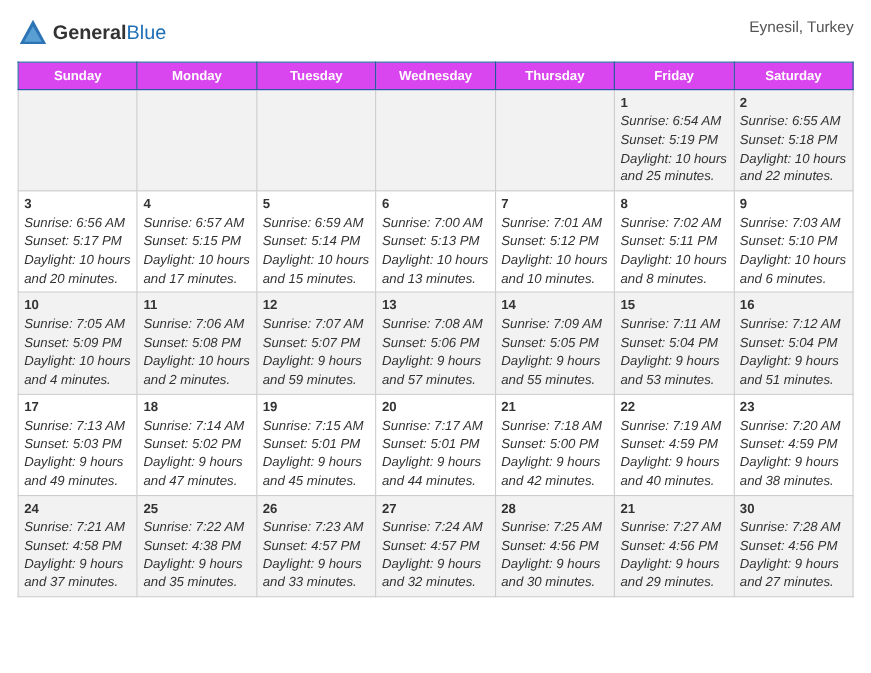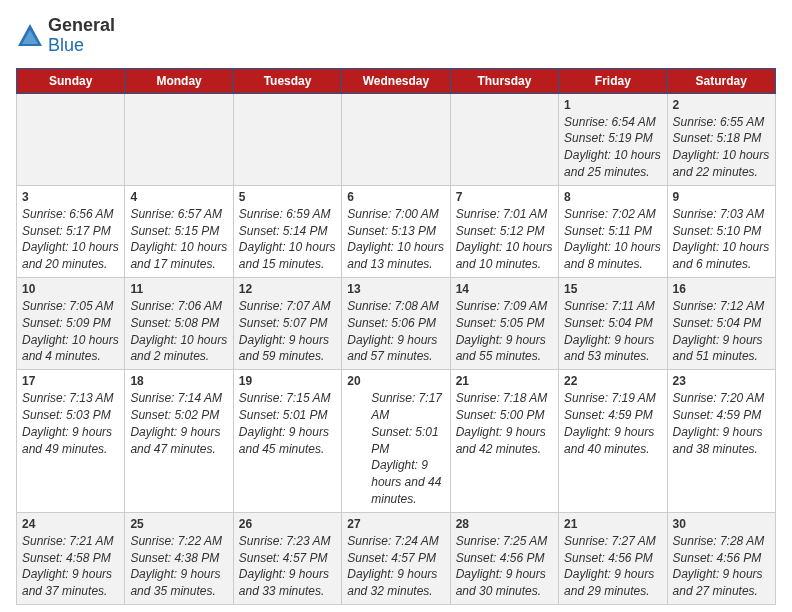--- a/index.html
+++ b/index.html
@@ -15,21 +15,21 @@
       justify-content: space-between;
       align-items: flex-start;
       margin-bottom: 12px;
     }
     .logo {
       display: flex;
       align-items: center;
     }
     .logo-text {
       display: flex;
-      flex-direction: column;
+      flex-direction: row;
       line-height: 1.1;
     }
     .logo-general {
       font-size: 18px;
       font-weight: bold;
       color: #333;
     }
     .logo-blue {
       font-size: 18px;
       font-weight: normal;
@@ -51,21 +51,21 @@
     .subtitle {
       font-size: 14px;
       color: #555;
     }
     table {
       width: 100%;
       border-collapse: collapse;
       table-layout: fixed;
     }
     thead th {
-      background-color: #b91c1c;
+      background-color: #d946ef;
       color: white;
       padding: 5px 6px;
       font-size: 12px;
       font-weight: bold;
       border: 1px solid #1a5a99;
     }
     tbody td {
       border: 1px solid #ccc;
       vertical-align: top;
       padding: 4px 5px;
@@ -103,20 +103,21 @@
     <svg class="logo-icon" viewBox="0 0 28 28" xmlns="http://www.w3.org/2000/svg">
       <polygon points="14,2 26,24 2,24" fill="#2d74b5"></polygon>
       <polygon points="14,8 22,22 6,22" fill="#5a9fd4"></polygon>
     </svg>
     <div class="logo-text">
       <span class="logo-general">General</span>
       <span class="logo-blue">Blue</span>
     </div>
   </div>
   <div class="title-area">
+    <div class="subtitle">Eynesil, Turkey</div>
   </div>
 </div>
 
 <table>
   <thead>
     <tr>
       <th>Sunday</th>
       <th>Monday</th>
       <th>Tuesday</th>
       <th>Wednesday</th>
@@ -247,21 +248,21 @@
 Daylight: 9 hours and 47 minutes.</div>
         </td>
         <td>
           <span class="day-number">19</span>
           <div class="day-info" style="white-space: pre-line;">Sunrise: 7:15 AM
 Sunset: 5:01 PM
 Daylight: 9 hours and 45 minutes.</div>
         </td>
         <td>
           <span class="day-number">20</span>
-          <div class="day-info" style="white-space: pre-line; margin-left: 24px;">Sunrise: 7:17 AM
+          <div class="day-info" style="white-space: pre-line;">Sunrise: 7:17 AM
 Sunset: 5:01 PM
 Daylight: 9 hours and 44 minutes.</div>
         </td>
         <td>
           <span class="day-number">21</span>
           <div class="day-info" style="white-space: pre-line;">Sunrise: 7:18 AM
 Sunset: 5:00 PM
 Daylight: 9 hours and 42 minutes.</div>
         </td>
         <td>

